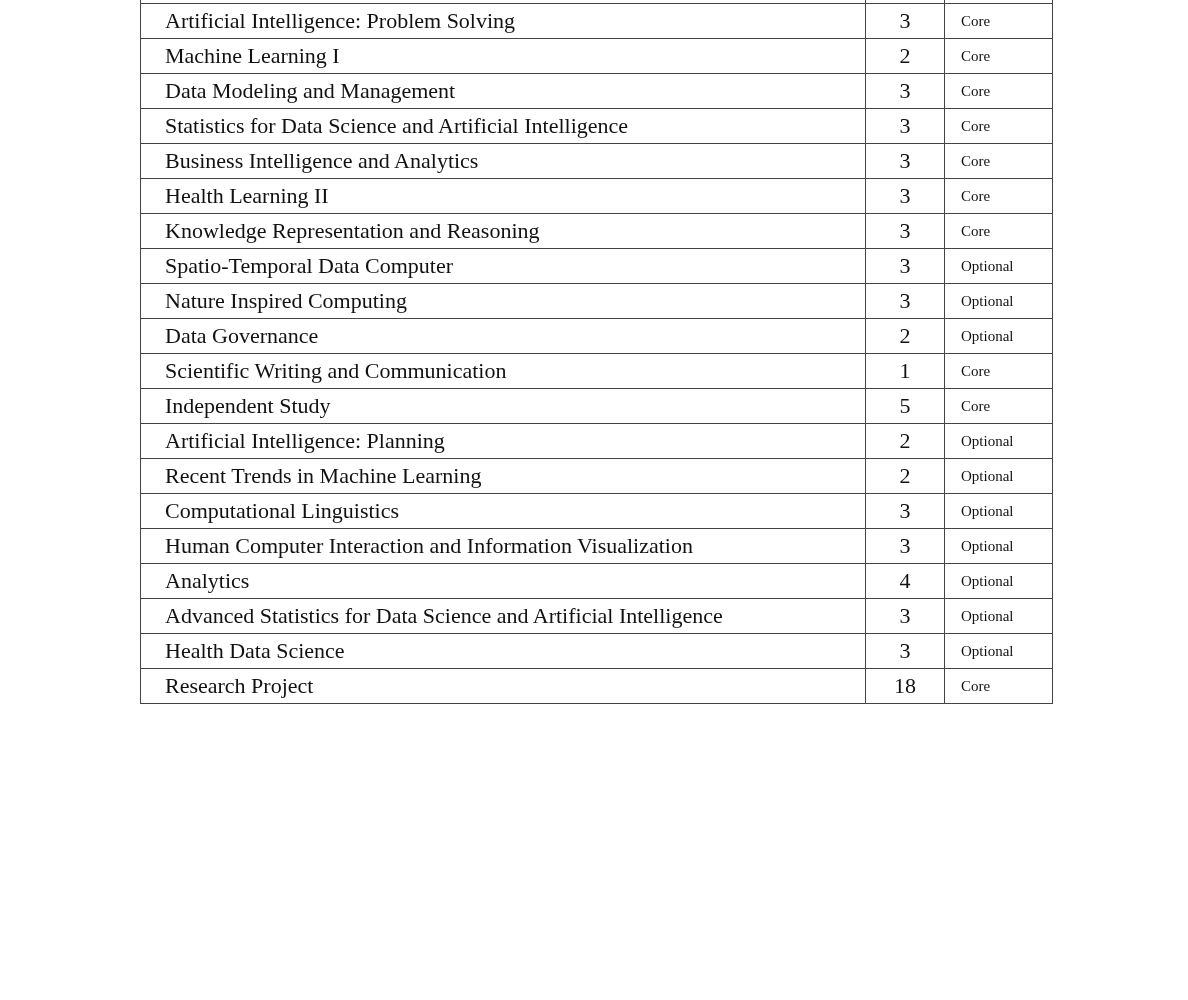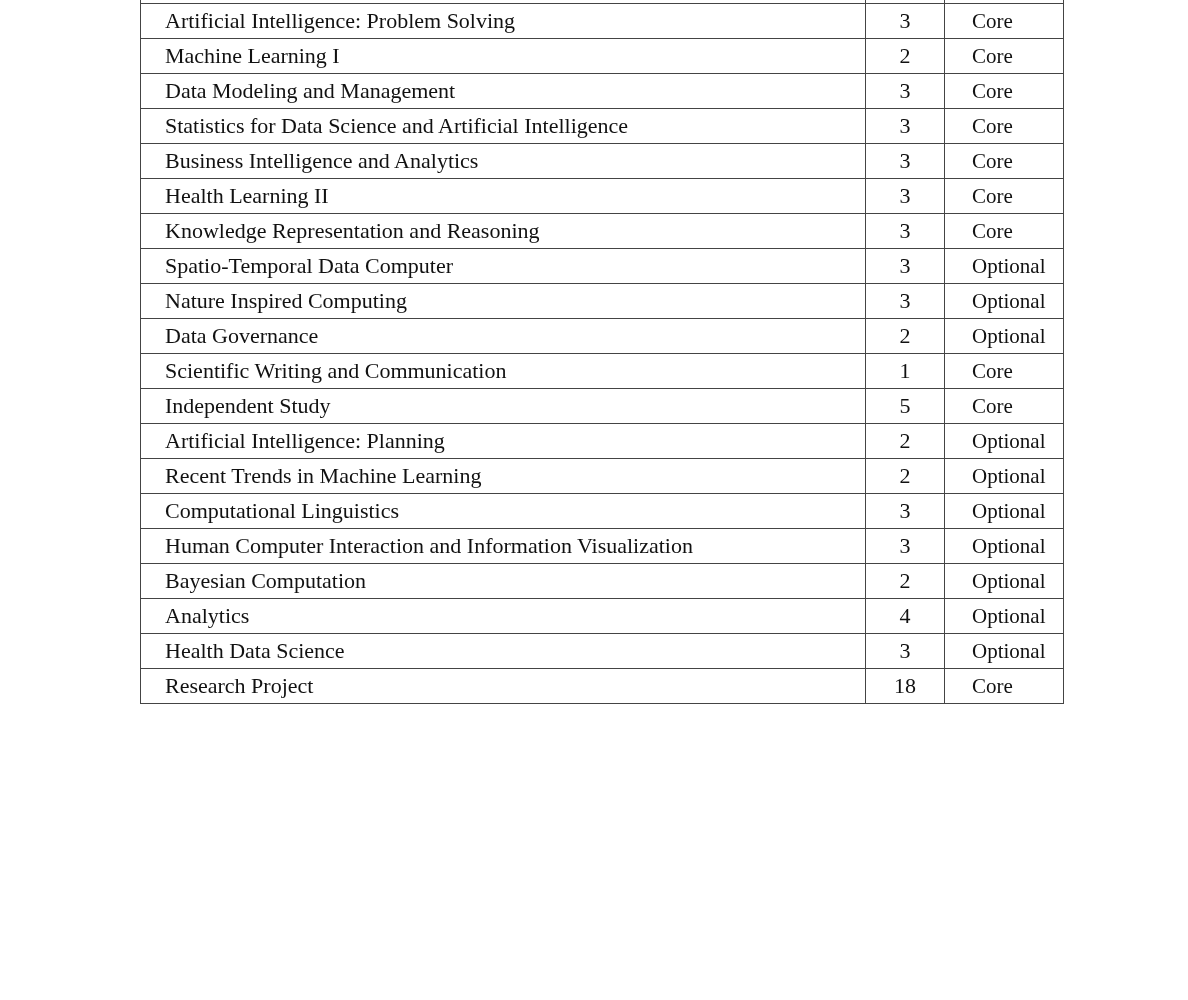--- a/index.html
+++ b/index.html
@@ -1,21 +1,21 @@
 <!DOCTYPE html>
 <html><head>
 <meta charset="utf-8">
 <style>
   html, body { margin:0; padding:0; background:#ffffff; }
   body { width:1188px; height:1000px; position:relative; overflow:hidden; font-family:"Liberation Serif", serif; color:#111; }
   table { position:absolute; left:140px; top:-28px; border-collapse:collapse; }
   td { border:1px solid #444; height:30px; padding:0; font-size:22px; line-height:30px; }
   td.name { width:700px; padding-left:24px; }
   td.credits { width:78px; text-align:center; }
-  td.type { width:91px; padding-left:27px; font-size:21px; line-height:34px; }
+  td.type { width:91px; padding-left:16px; font-size:15px; line-height:34px; }
 </style>
 </head>
 <body>
 
 <table>
   <tbody id="tbody">
       <tr>
         <td class="name"></td>
         <td class="credits"></td>
         <td class="type"></td>
@@ -94,27 +94,27 @@
         <td class="name">Computational Linguistics</td>
         <td class="credits">3</td>
         <td class="type">Optional</td>
       </tr>
       <tr>
         <td class="name">Human Computer Interaction and Information Visualization</td>
         <td class="credits">3</td>
         <td class="type">Optional</td>
       </tr>
       <tr>
-        <td class="name">Bayesian Computation</td>
-        <td class="credits">2</td>
+        <td class="name">Analytics</td>
+        <td class="credits">4</td>
         <td class="type">Optional</td>
       </tr>
       <tr>
-        <td class="name">Analytics</td>
-        <td class="credits">4</td>
+        <td class="name">Advanced Statistics for Data Science and Artificial Intelligence</td>
+        <td class="credits">3</td>
         <td class="type">Optional</td>
       </tr>
       <tr>
         <td class="name">Health Data Science</td>
         <td class="credits">3</td>
         <td class="type">Optional</td>
       </tr>
       <tr>
         <td class="name">Research Project</td>
         <td class="credits">18</td>

